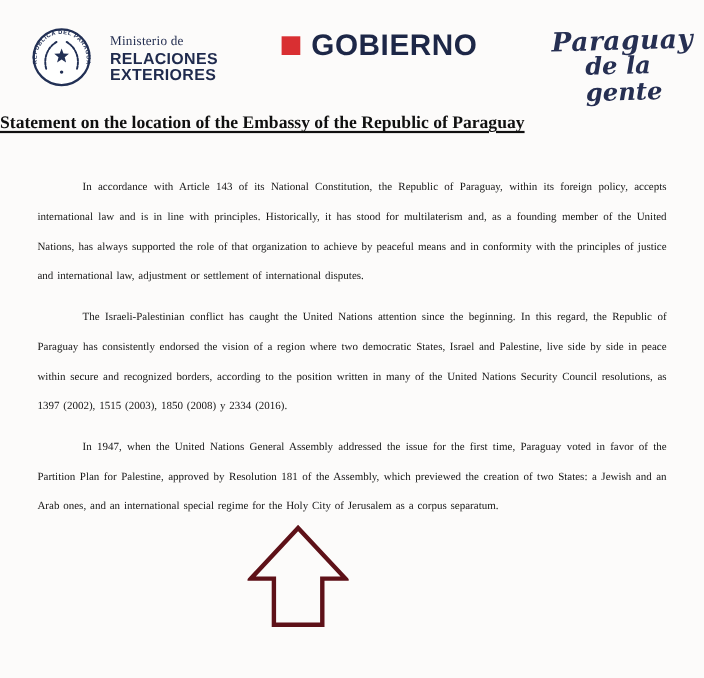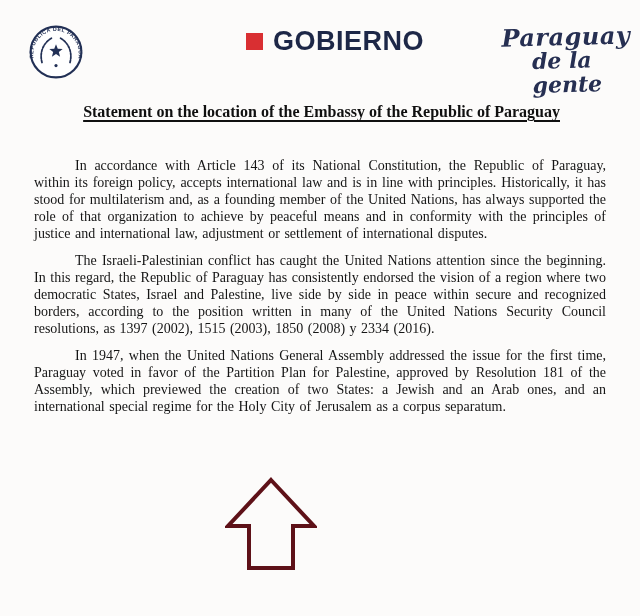--- a/index.html
+++ b/index.html
@@ -17,58 +17,58 @@
   .seal{position:absolute;left:28px;top:22px;width:56px;height:60px;}
   .ministry{position:absolute;left:100px;top:30px;color:#1f2a4d;}
   .ministry .small{
     font-family:"Liberation Serif", serif;
     font-size:12px;letter-spacing:.2px;margin-bottom:2px;
   }
   .ministry .big{
     font-family:"Liberation Sans", sans-serif;
     font-weight:bold;font-size:14.5px;line-height:15px;letter-spacing:.3px;
   }
-  .gob{position:absolute;left:246px;top:29px;text-align:center;}
+  .gob{position:absolute;left:256px;top:29px;text-align:center;}
   .gob .row{display:flex;align-items:center;margin-bottom:5px;}
   .gob .sq{width:17px;height:17px;margin-right:10px;flex:0 0 auto;}
   .gob .sq.red{background:#d92f32;}
   .gob .sq.blue{background:#2c4d90;}
   .gob .word{
     font-family:"Liberation Sans", sans-serif;
     font-weight:bold;font-size:27px;line-height:24px;
     color:#1d2747;letter-spacing:.5px;
   }
   .slogan{
     position:absolute;left:502px;top:24px;width:132px;
     font-family:"DejaVu Serif", serif;font-style:italic;font-weight:600;
     color:#262f52;transform:rotate(-1.5deg);
   }
   .slogan .l1{font-size:24px;line-height:26px;letter-spacing:.5px;}
   .slogan .l2{font-size:22px;line-height:24px;padding-left:30px;margin-top:-2px;}
 
   
   .title{
     position:absolute;top:101px;left:0;width:560px;
-    text-align:right;color:#101010;
+    text-align:left;color:#101010;
     font-weight:bold;font-size:16px;line-height:21px;
   }
   .title .u{
     text-decoration:underline;
     text-decoration-thickness:1.5px;
     text-underline-offset:3px;
   }
 
   
   .content{
     position:absolute;top:157px;left:34px;width:572px;
     color:#151515;
   }
   .content p{
     margin:0 0 10px 0;
-    font-size:14px;line-height:17px;
+    font-size:10px;line-height:27px;
     text-align:justify;text-indent:41px;
     word-spacing:1px;
     font-family:Liberation Serif, serif;
   }
 
   
   .arrow{position:absolute;left:225px;top:477px;width:92px;height:94px;}
 </style>
 </head>
 <body>
@@ -86,20 +86,25 @@
         <text font-family="Liberation Sans, sans-serif" font-weight="bold" font-size="6" fill="#223055" letter-spacing="0.6">
           <textPath href="#sealArc" startOffset="2">REPUBLICA DEL PARAGUAY</textPath>
         </text>
         <path d="M 16 44 C 13 33 17 22 27 16" fill="none" stroke="#223055" stroke-width="2" stroke-dasharray="2.6 1.6" stroke-linecap="round"></path>
         <path d="M 48 44 C 51 33 47 22 37 16" fill="none" stroke="#223055" stroke-width="2" stroke-dasharray="2.6 1.6" stroke-linecap="round"></path>
         <circle cx="32" cy="47.5" r="1.8" fill="#223055"></circle>
         <polygon points="32,23 34,28.25 39.61,28.53 35.23,32.05 36.7,37.47 32,34.4 27.3,37.47 28.77,32.05 24.39,28.53 30,28.25" fill="#223055"></polygon>
       </svg>
     </div>
 
+    <div class="ministry">
+      <div class="small">Ministerio de</div>
+      <div class="big">RELACIONES</div>
+      <div class="big">EXTERIORES</div>
+    </div>
 
     <div class="gob">
       <div class="row">
         <span class="sq red"></span>
         <span class="word">GOBIERNO</span>
       </div>
     </div>
 
     <div class="slogan">
       <div class="l1">Paraguay</div>

